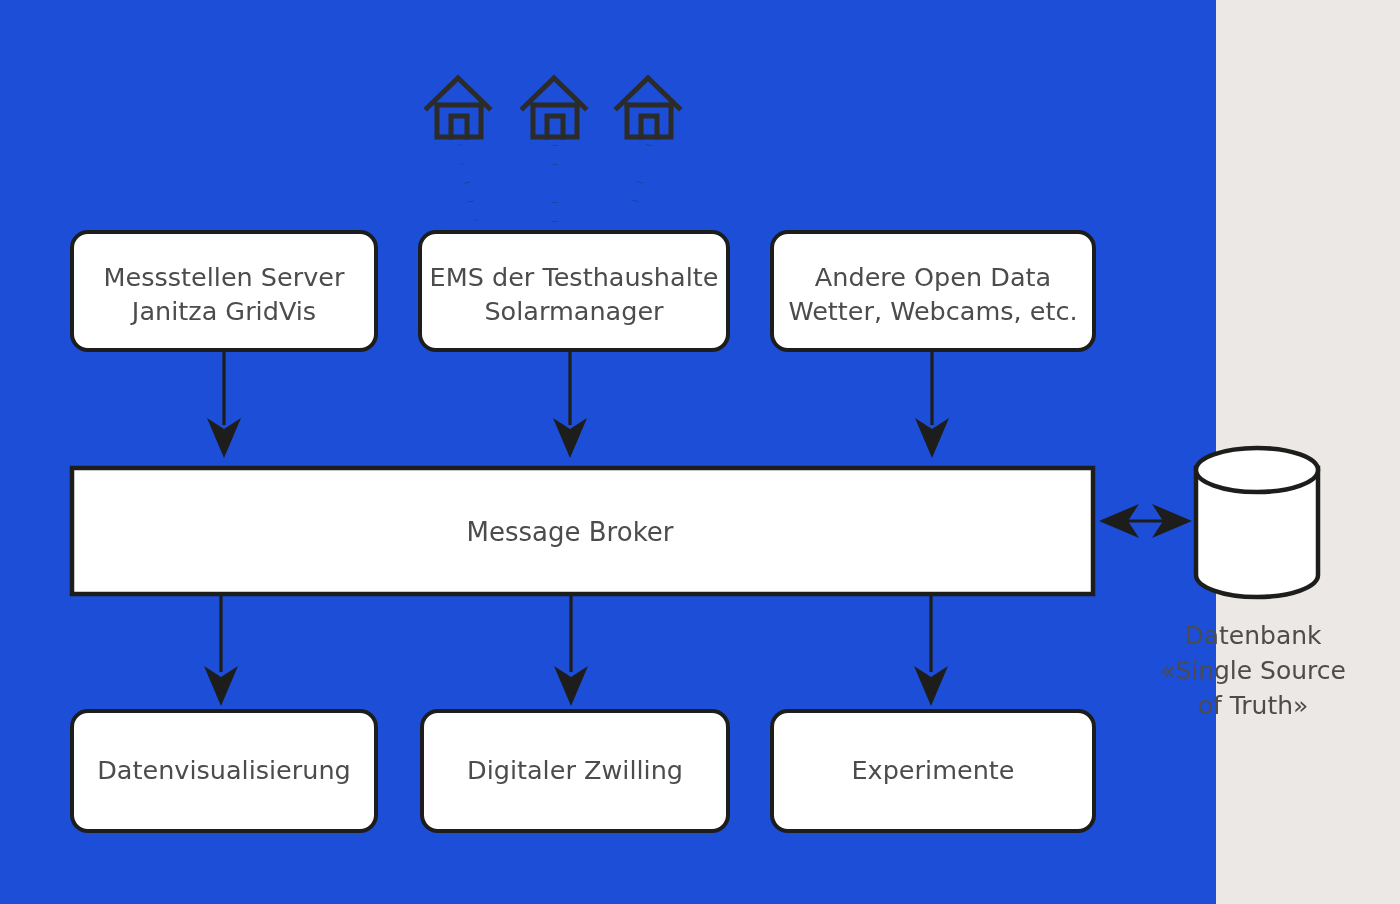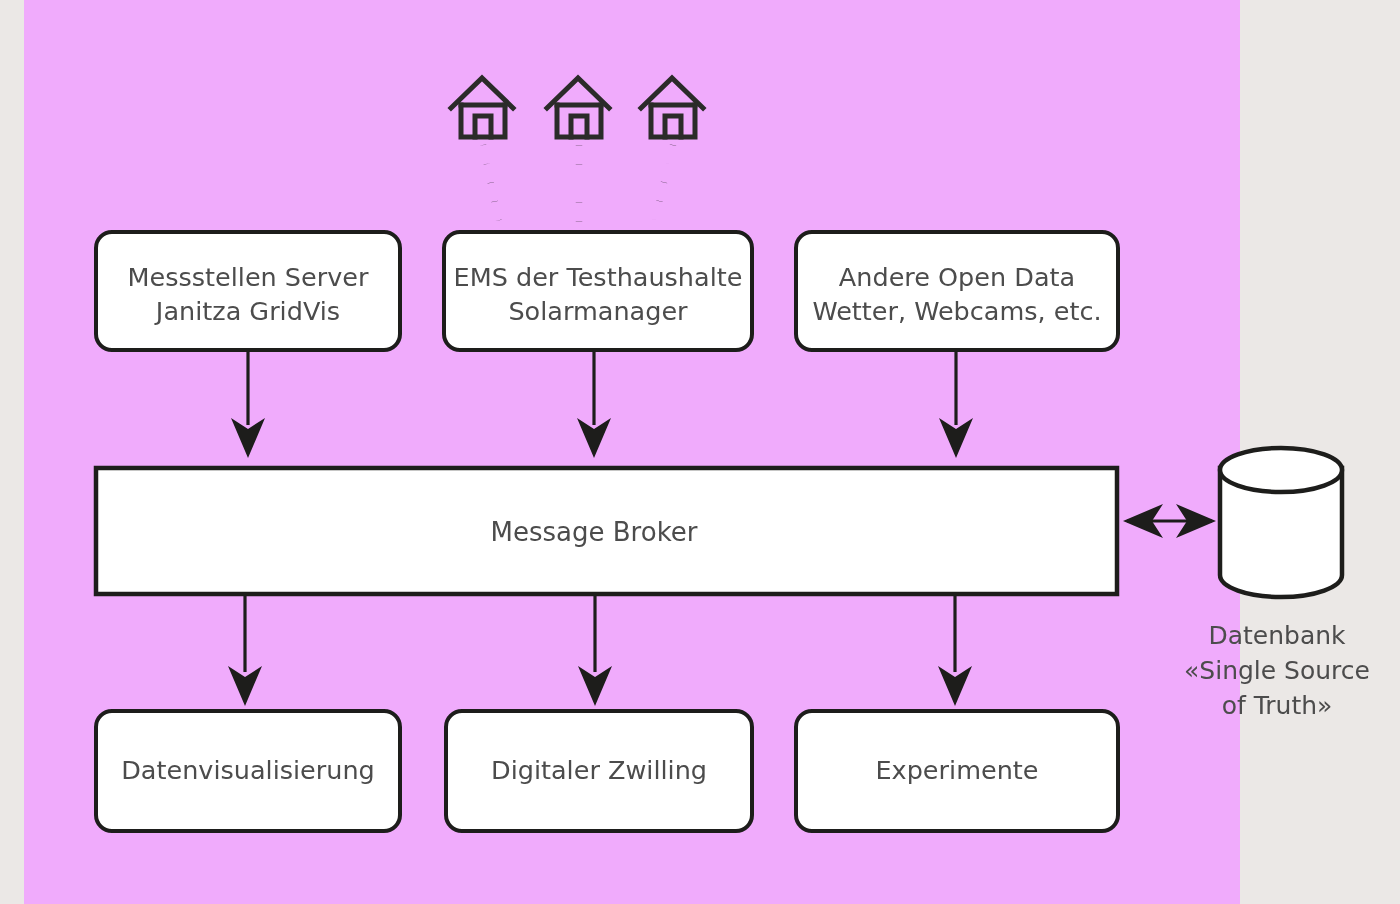--- a/index.html
+++ b/index.html
@@ -10,22 +10,21 @@
   body {
     width: 1400px;
     height: 904px;
     overflow: hidden;
     font-family: "DejaVu Sans", sans-serif;
   }
   #diagram-root {
     position: relative;
     width: 1216px;
     height: 904px;
-    background: #f0abfc;
-    margin-left: 24px;
+    background: #1d4ed8;
   }
   svg.canvas {
     position: absolute;
     top: 0;
     left: 0;
     width: 1400px;
     height: 904px;
   }
   .node-box {
     fill: #ffffff;

